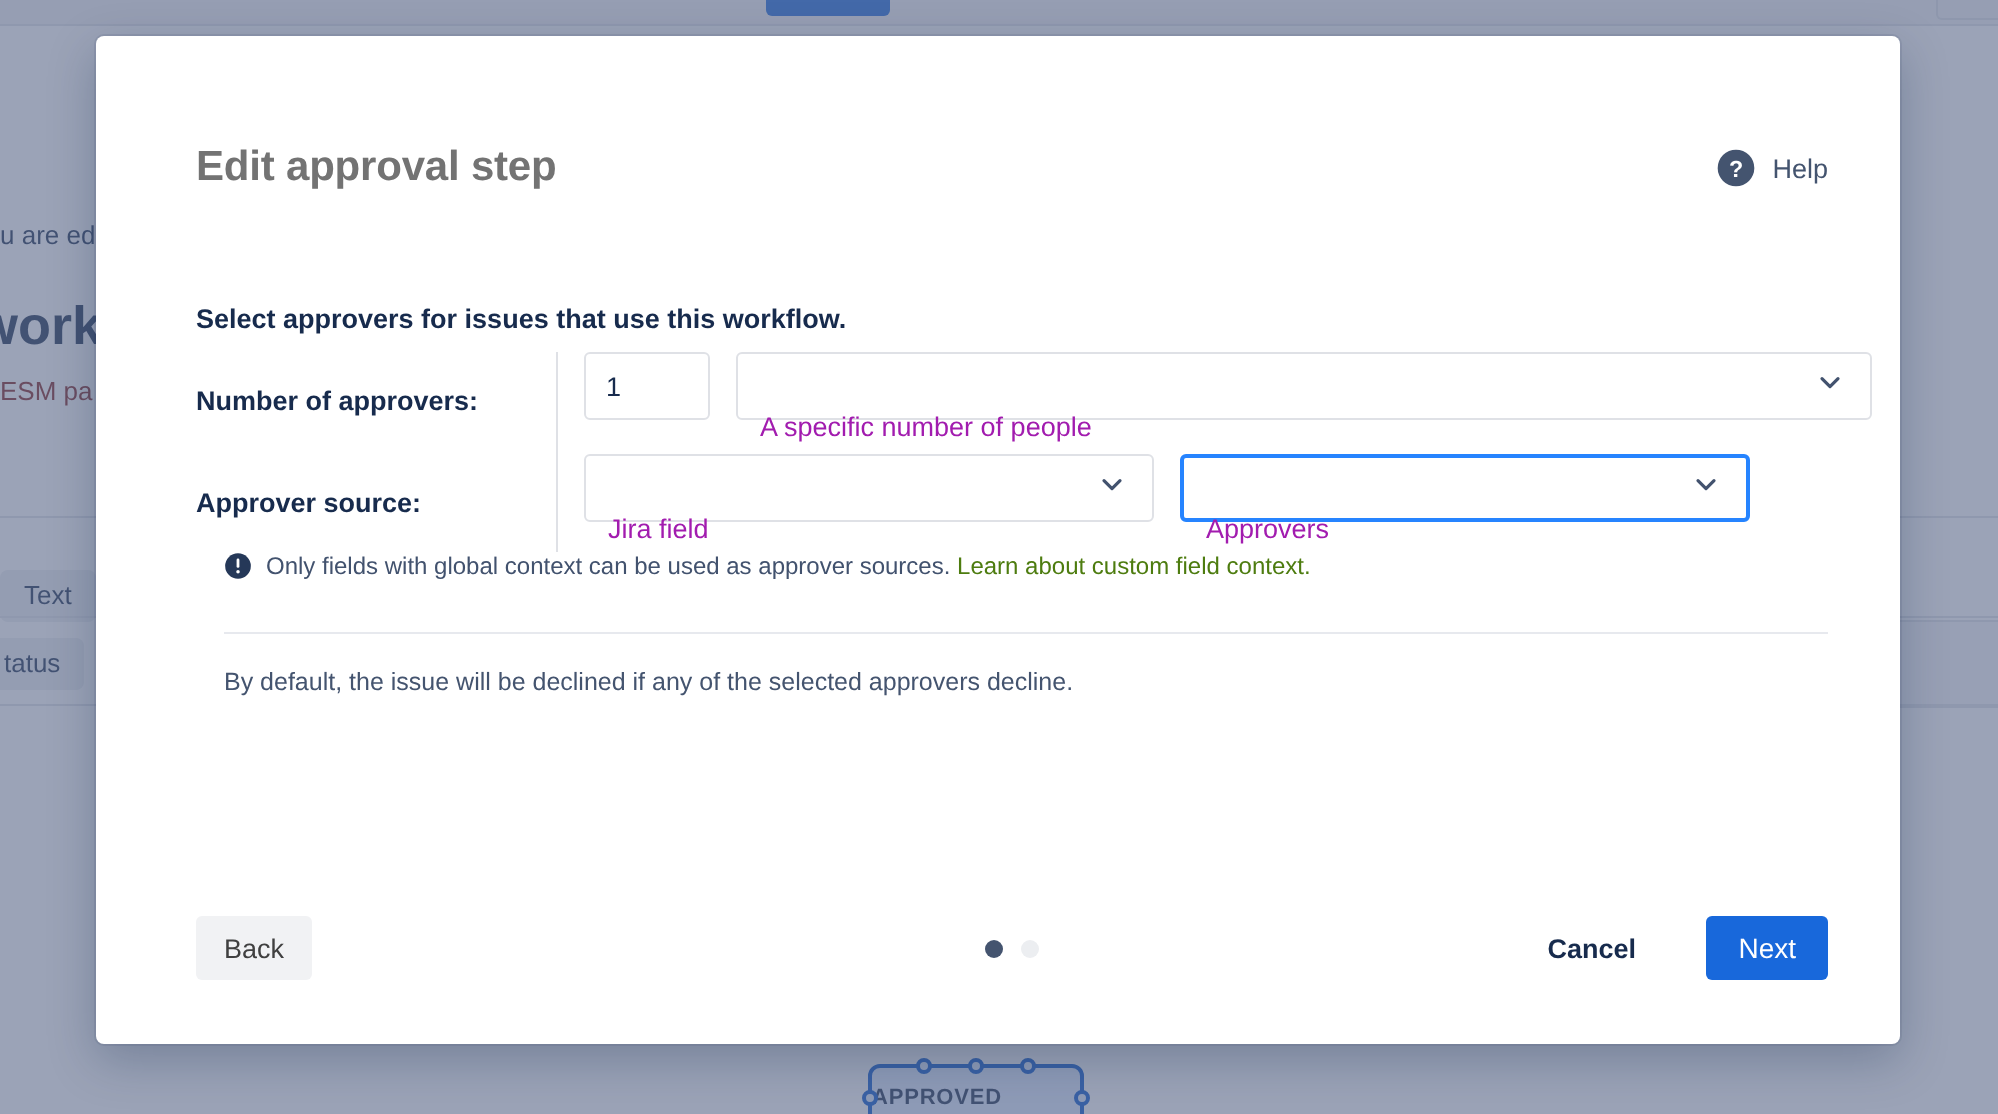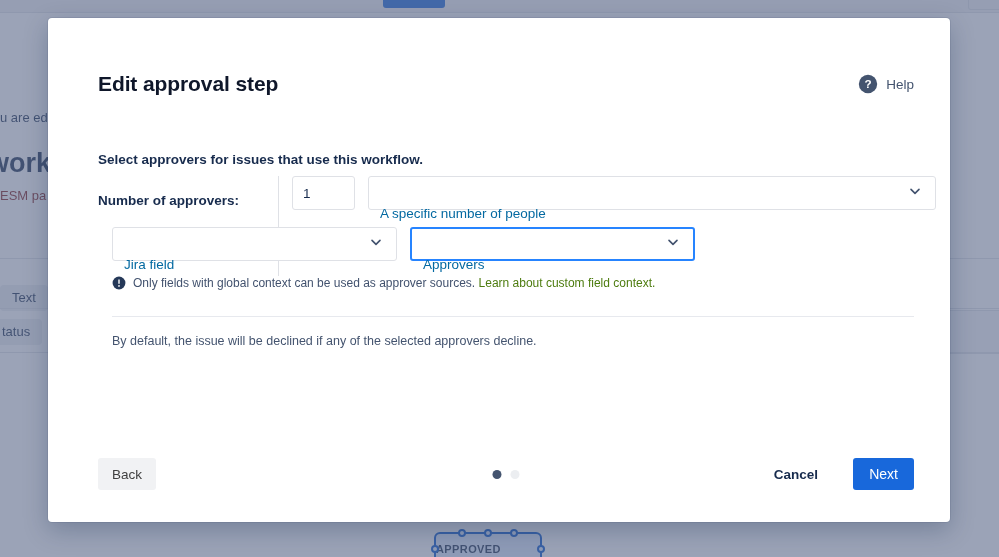--- a/index.html
+++ b/index.html
@@ -34,21 +34,21 @@
   
   .overlay{position:absolute;inset:0;background:#5d6b8a;opacity:.62;}
 
   
   .modal{position:absolute;left:48px;top:18px;width:902px;height:504px;
          background:#ffffff;border-radius:4px;
          box-shadow:0 0 0 1px rgba(9,30,66,.08),0 8px 24px rgba(9,30,66,.25);
          overflow:hidden;}
 
   .modal-head{position:absolute;left:0;top:0;right:0;height:120px;}
-  .modal-title{position:absolute;left:50px;top:54px;font-size:21px;font-weight:bold;color:#0f172a;letter-spacing:-.1px;text-align:center;}
+  .modal-title{position:absolute;left:50px;top:54px;font-size:21px;font-weight:bold;color:#737373;letter-spacing:-.1px;text-align:center;}
   .help{position:absolute;right:36px;top:56px;display:flex;align-items:center;gap:8px;cursor:pointer;}
   .help-ico{width:20px;height:20px;display:block;}
   .help-txt{font-size:13.5px;color:#44546f;font-weight:500;}
 
   .subtitle{position:absolute;left:50px;top:134px;font-size:13.5px;font-weight:bold;color:#172b4d;}
 
   
   .form{position:absolute;left:50px;top:158px;right:36px;}
   .vdivider{position:absolute;left:180px;top:0;width:1px;height:100px;background:#dfe1e6;}
 
@@ -59,21 +59,21 @@
   .flabel{width:180px;flex:0 0 180px;font-size:13.5px;font-weight:bold;color:#172b4d;line-height:19px;padding-top:5px;}
 
   .fields{display:flex;gap:13px;padding-left:14px;}
 
   .inp{box-sizing:border-box;height:34px;border:1px solid #dfe1e6;background:#fff;border-radius:3px;
        font-family:inherit;font-size:13.5px;color:#172b4d;padding:0 10px;outline:none;}
   .num{width:63px;}
 
   .sel{position:relative;box-sizing:border-box;height:34px;border:1px solid #dfe1e6;background:#fff;border-radius:3px;
        display:flex;align-items:center;cursor:pointer;}
-  .sel-txt{font-size:13.5px;color:#0369a1;padding-left:11px;flex:1;white-space:nowrap;overflow:hidden;margin-top:40px;}
+  .sel-txt{font-size:13.5px;color:#a21caf;padding-left:11px;flex:1;white-space:nowrap;overflow:hidden;margin-top:40px;}
   .chev{width:16px;height:16px;margin-right:12px;flex:0 0 16px;}
   .sel-wide{width:568px;}
   .sel-half{width:285px;}
   .sel-focus{border:2px solid #2684ff;}
 
   .hint{position:absolute;left:14px;top:99px;display:flex;align-items:flex-start;gap:7px;}
   .info-ico{width:14px;height:14px;margin-top:1px;flex:0 0 14px;}
   .hint-txt{font-size:12px;color:#42526e;line-height:16px;}
   .hint-link{color:#4d7c0f;text-decoration:none;cursor:pointer;}
 
@@ -161,20 +161,21 @@
             <span>
               <svg class="chev" viewBox="0 0 24 24" aria-hidden="true">
                 <path d="M6 9.5l6 6 6-6" fill="none" stroke="#42526e" stroke-width="2.4" stroke-linecap="round" stroke-linejoin="round"></path>
               </svg>
             </span>
           </div>
         </div>
       </div>
 
       <div class="row row2">
+        <div class="flabel">Approver source:</div>
         <div class="fields">
           <div class="sel sel-half">
             <span class="sel-txt">Jira field</span>
             <span>
               <svg class="chev" viewBox="0 0 24 24" aria-hidden="true">
                 <path d="M6 9.5l6 6 6-6" fill="none" stroke="#42526e" stroke-width="2.4" stroke-linecap="round" stroke-linejoin="round"></path>
               </svg>
             </span>
           </div>
           <div class="sel sel-half sel-focus">

